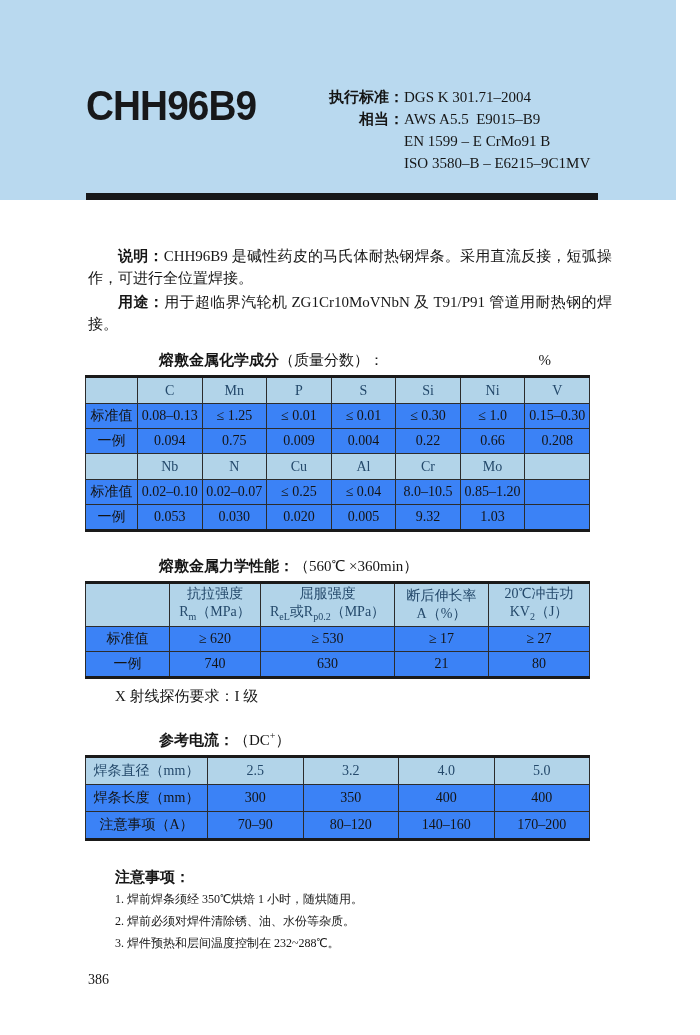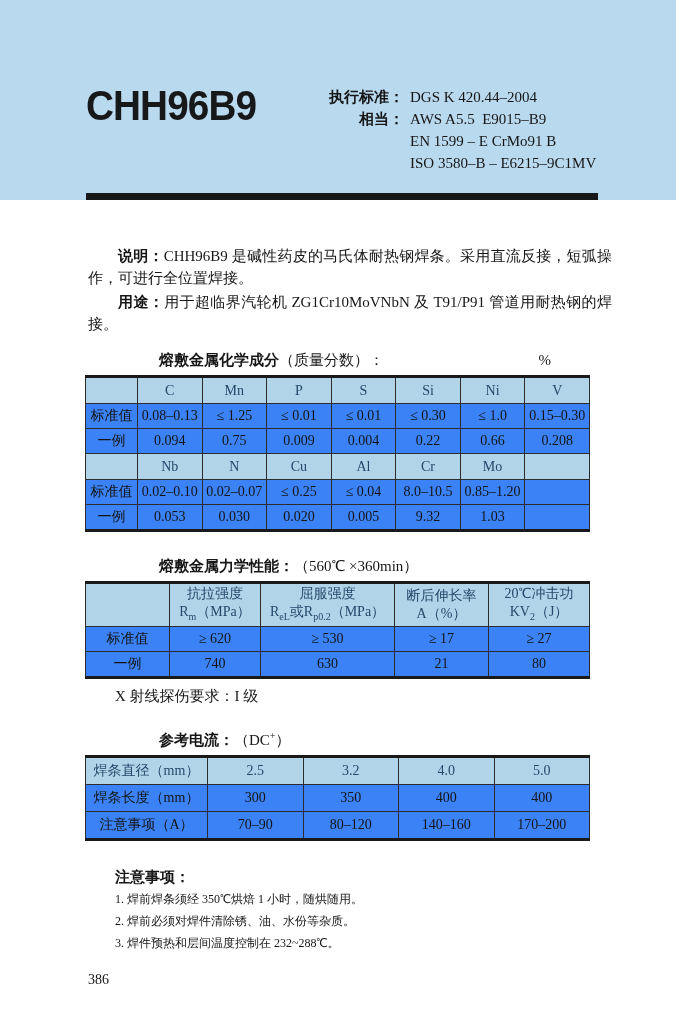--- a/index.html
+++ b/index.html
@@ -6,21 +6,21 @@
   .page { position:relative; width:676px; height:1035px; background:#ffffff;
           font-family:"Liberation Serif", serif; color:#161616; overflow:hidden; }
 
   
   .band { position:absolute; top:0; left:0; width:700px; height:200px; background:#b9d9ef; }
   .title { position:absolute; left:86px; top:84px; margin:0;
            font-family:"Liberation Sans", sans-serif; font-weight:bold;
            font-size:43px; line-height:1; color:#17181a; letter-spacing:-1px;
            transform:scaleX(.9); transform-origin:left top; }
   .standards { position:absolute; left:312px; top:86px; display:grid;
-               grid-template-columns:92px auto; column-gap:6px;
+               grid-template-columns:92px auto; 
                font-size:15px; line-height:22px; }
   .standards .lbl { text-align:right; font-family:"Liberation Sans", sans-serif; font-weight:bold; }
   .standards .val { font-family:"Liberation Serif", serif; white-space:pre; }
   .bar { position:absolute; left:86px; top:193px; width:512px; height:7px; background:#17181a; }
 
   
   .content { position:absolute; left:88px; top:200px; width:524px; }
   p.desc { margin:0; font-size:15px; line-height:22px; text-align:justify; text-indent:2em; }
   p.desc .cnlabel { font-family:"Liberation Sans", sans-serif; font-weight:bold; }
   #desc-1 { margin-top:45px; }
@@ -59,21 +59,21 @@
 </style>
 </head>
 <body>
 
 <div class="page">
 
   <div class="band">
     <h1 class="title">CHH96B9</h1>
     <div class="standards">
       <span class="lbl">执行标准：</span>
-      <span class="val">DGS K 420.44–2004</span>
+      <span class="val">DGS K 301.71–2004</span>
       <span class="lbl">相当：</span>
       <span class="val">AWS A5.5  E9015–B9</span>
       <span class="lbl"></span>
       <span class="val">EN 1599 – E CrMo91 B</span>
       <span class="lbl"></span>
       <span class="val">ISO 3580–B – E6215–9C1MV</span>
     </div>
     <div class="bar"></div>
   </div>
 

